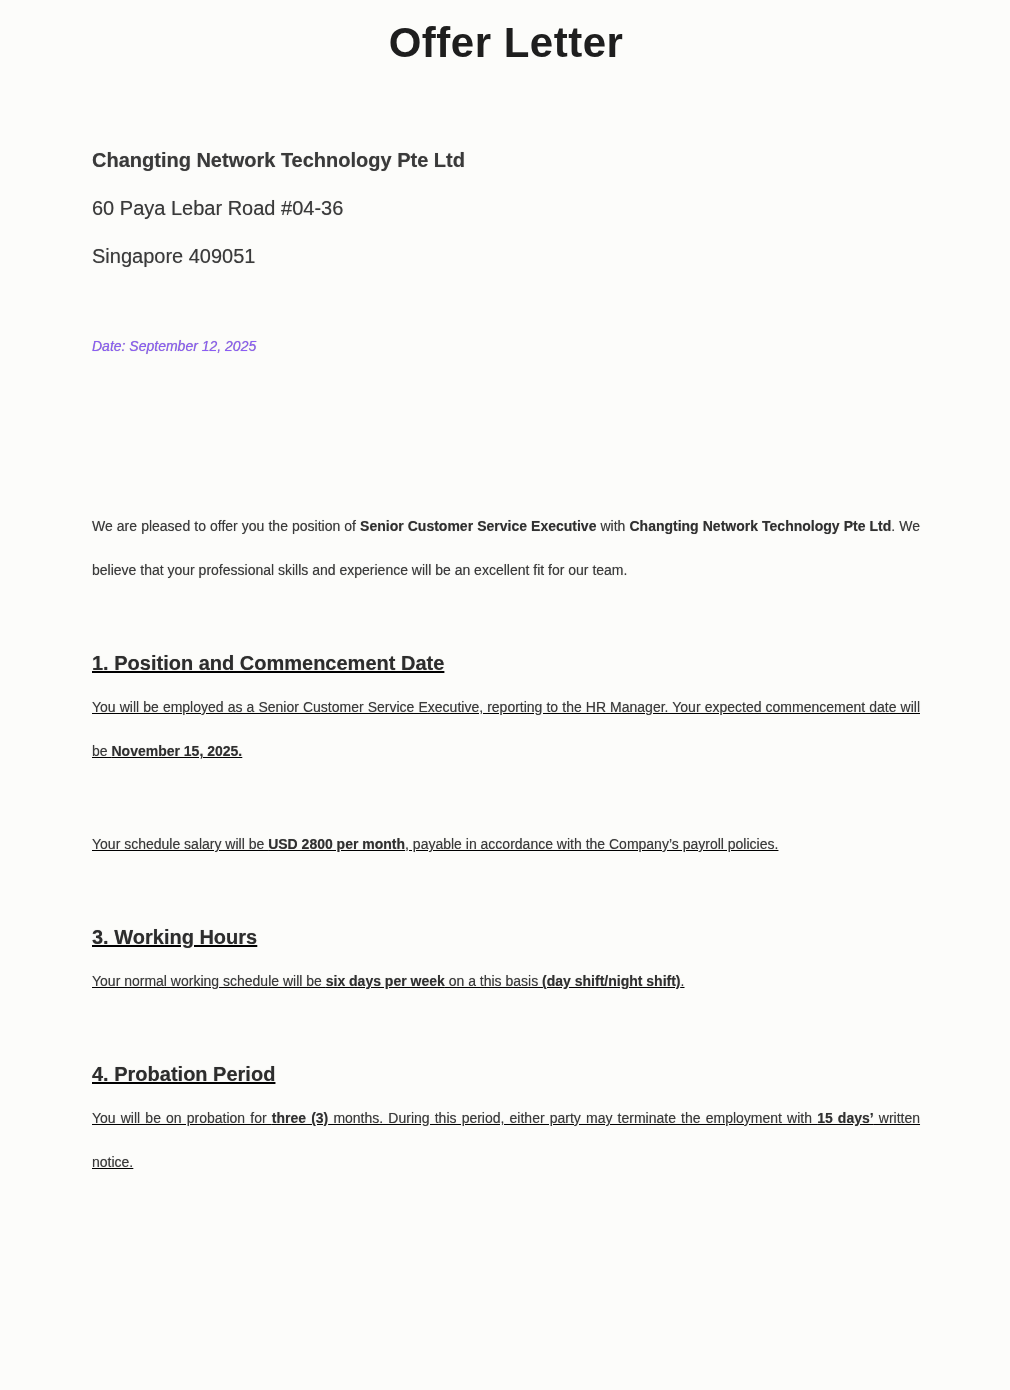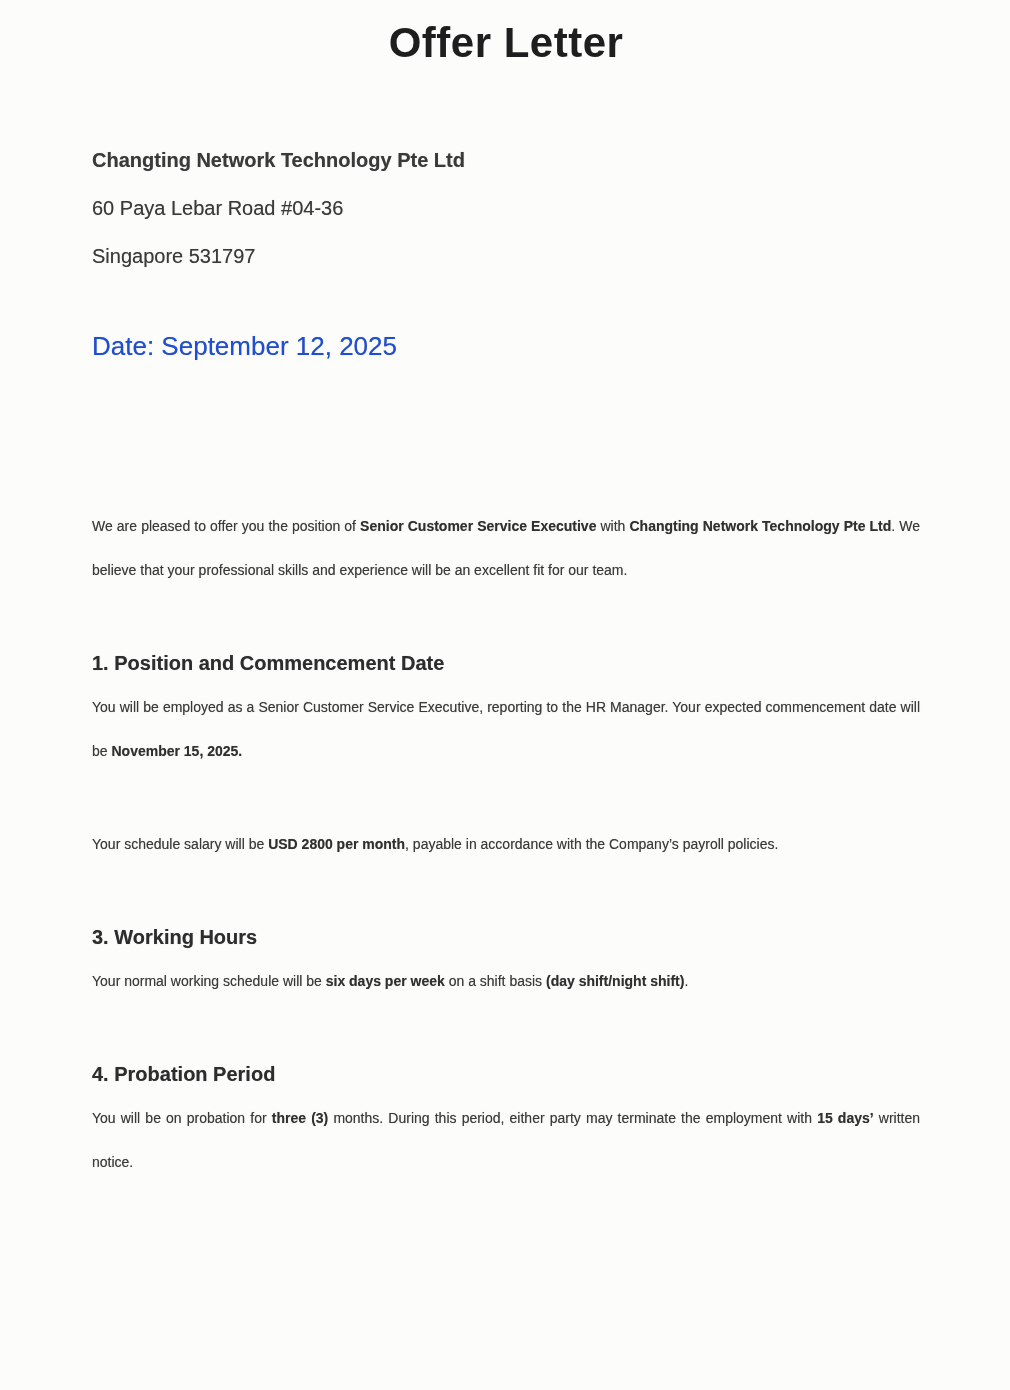--- a/index.html
+++ b/index.html
@@ -38,38 +38,40 @@
     line-height: 48px;
     color: #3a3a3a;
     text-shadow: 0 0 0.7px rgba(70,70,70,0.55);
   }
   .company-name {
     font-weight: 700;
     color: #2d2d2d;
   }
   .date-line {
     margin: 42px 0 0;
-    font-size: 26px;
+    font-size: 14px;
     line-height: 48px;
-    color: #1d4ed8;
+    color: #8b5cf6;
     text-shadow: 0 0 0.7px rgba(70,70,70,0.55);
+    font-style: italic;
   }
   .body-par {
     margin: 0;
     font-size: 14px;
     line-height: 44px;
     text-align: justify;
     color: #3a3a3a;
     text-shadow: 0 0 0.7px rgba(70,70,70,0.55);
   }
   .intro-par {
     margin-top: 134px;
   }
   .section {
     margin-top: 49px;
+    text-decoration: underline;
   }
   .section-heading {
     margin: 0;
     font-size: 20px;
     line-height: 44px;
     font-weight: 700;
     color: #2d2d2d;
     text-shadow: 0 0 0.7px rgba(60,60,60,0.55);
   }
   .bold-seg {
@@ -80,39 +82,39 @@
 </head>
 <body>
 
 <div class="page">
 
   <h1 class="doc-title">Offer Letter</h1>
 
   <div class="company-block">
     <p class="company-name">Changting Network Technology Pte Ltd</p>
     <p>60 Paya Lebar Road #04-36</p>
-    <p>Singapore 531797</p>
+    <p>Singapore 409051</p>
   </div>
 
   <p class="date-line">Date: September 12, 2025</p>
 
   <p class="body-par intro-par"><span>We are pleased to offer you the position of </span><span class="bold-seg">Senior Customer Service Executive</span><span> with </span><span class="bold-seg">Changting Network Technology Pte Ltd</span><span>. We believe that your professional skills and experience will be an excellent fit for our team.</span></p>
 
   <div class="section">
     <h2 class="section-heading">1. Position and Commencement Date</h2>
     <p class="body-par"><span>You will be employed as a Senior Customer Service Executive, reporting to the HR Manager. Your expected commencement date will be </span><span class="bold-seg">November 15, 2025.</span></p>
   </div>
 
   <div class="section">
     <p class="body-par"><span>Your schedule salary will be </span><span class="bold-seg">USD 2800 per month</span><span>, payable in accordance with the Company’s payroll policies.</span></p>
   </div>
 
   <div class="section">
     <h2 class="section-heading">3. Working Hours</h2>
-    <p class="body-par"><span>Your normal working schedule will be </span><span class="bold-seg">six days per week</span><span> on a shift basis </span><span class="bold-seg">(day shift/night shift)</span><span>.</span></p>
+    <p class="body-par"><span>Your normal working schedule will be </span><span class="bold-seg">six days per week</span><span> on a this basis </span><span class="bold-seg">(day shift/night shift)</span><span>.</span></p>
   </div>
 
   <div class="section">
     <h2 class="section-heading">4. Probation Period</h2>
     <p class="body-par"><span>You will be on probation for </span><span class="bold-seg">three (3)</span><span> months. During this period, either party may terminate the employment with </span><span class="bold-seg">15 days’</span><span> written notice.</span></p>
   </div>
 
 </div>
 
 </body></html>

